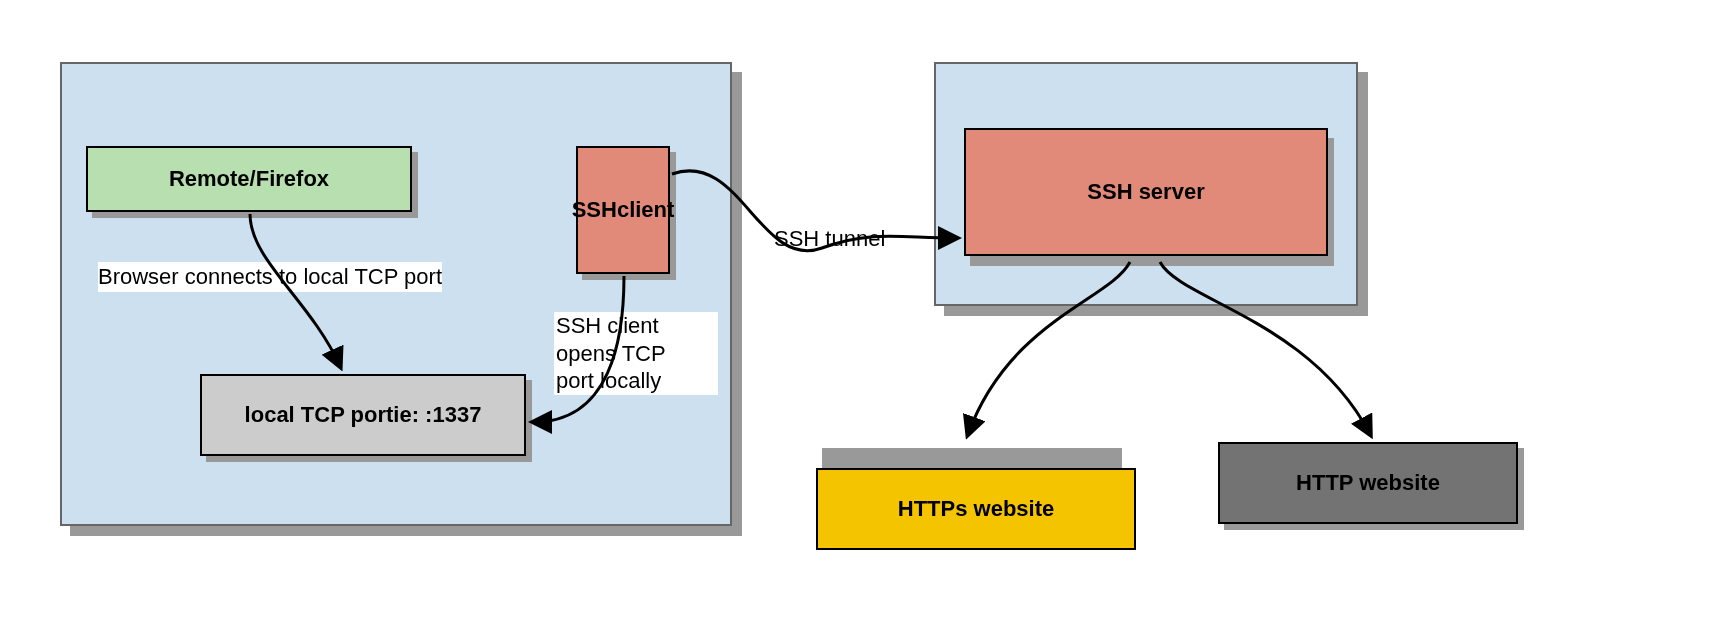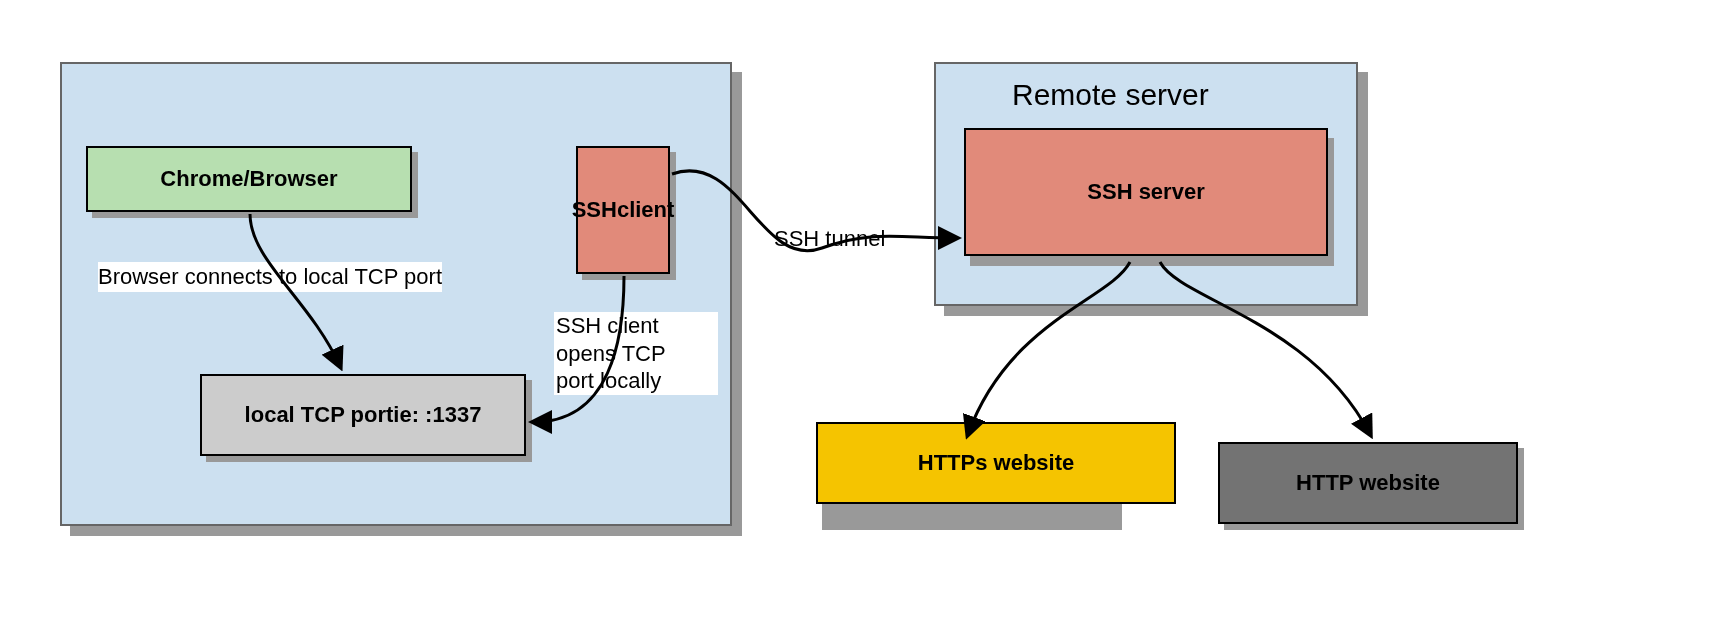--- a/index.html
+++ b/index.html
@@ -45,21 +45,21 @@
 <body>
 
 <div id="stage">
 
   <div class="shadow" style="left:70px; top:72px; width:672px; height:464px;"></div>
   <div class="box" style="left:60px; top:62px; width:672px; height:464px; background:#cce0f0; border-color:#666; justify-content:flex-start; align-items:flex-start;">
   </div>
 
   <div class="shadow" style="left:92px; top:152px; width:326px; height:66px;"></div>
   <div class="box" style="left:86px; top:146px; width:326px; height:66px; background:#b7dfb0; font-size:22px;">
-    <span>Chrome/Browser</span>
+    <span>Remote/Firefox</span>
   </div>
 
   <div class="shadow" style="left:206px; top:380px; width:326px; height:82px;"></div>
   <div class="box" style="left:200px; top:374px; width:326px; height:82px; background:#cccccc; font-size:22px; flex-direction:row; line-height:1.25;">
     <span>local TCP port</span>
     <span>ie: :1337</span>
   </div>
 
   <div class="shadow" style="left:582px; top:152px; width:94px; height:128px;"></div>
   <div class="box" style="left:576px; top:146px; width:94px; height:128px; background:#e18a7a; font-size:22px; flex-direction:row; line-height:1.25;">
@@ -71,31 +71,30 @@
 
   <div class="label-plain" style="left:554px; top:312px; width:160px; font-size:22px; line-height:1.25; background:#ffffff; padding:0 2px;">
     <div>SSH client</div>
     <div>opens TCP</div>
     <div>port locally</div>
   </div>
 
   <div class="shadow" style="left:944px; top:72px; width:424px; height:244px;"></div>
   <div class="box" style="left:934px; top:62px; width:424px; height:244px; background:#cce0f0; border-color:#666; justify-content:flex-start; align-items:flex-start;">
   </div>
-  <div class="label-plain" style="left:1012px; top:78px; font-size:30px;">Remote server</div>
 
   <div class="shadow" style="left:970px; top:138px; width:364px; height:128px;"></div>
   <div class="box" style="left:964px; top:128px; width:364px; height:128px; background:#e18a7a; font-size:22px;">
     <span>SSH server</span>
   </div>
 
   <div class="label-plain" style="left:774px; top:226px; font-size:22px;">SSH tunnel</div>
 
   <div class="shadow" style="left:822px; top:448px; width:300px; height:82px;"></div>
-  <div class="box" style="left:816px; top:422px; width:360px; height:82px; background:#f5c400; font-size:22px;">
+  <div class="box" style="left:816px; top:468px; width:320px; height:82px; background:#f5c400; font-size:22px;">
     <span>HTTPs website</span>
   </div>
 
   <div class="shadow" style="left:1224px; top:448px; width:300px; height:82px;"></div>
   <div class="box" style="left:1218px; top:442px; width:300px; height:82px; background:#737373; font-size:22px;">
     <span>HTTP website</span>
   </div>
 
   <svg width="1730" height="626">
     <defs>

